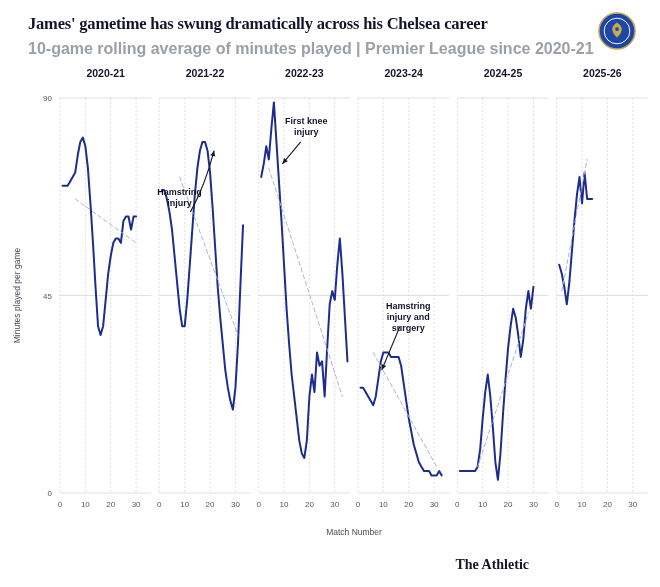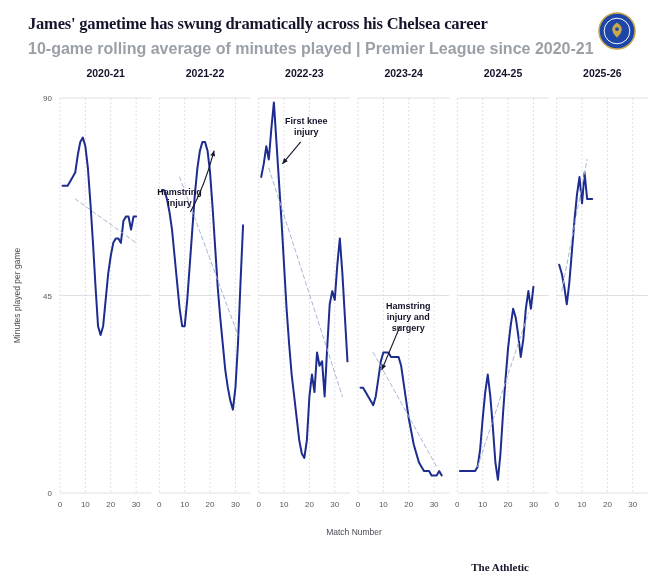--- a/index.html
+++ b/index.html
@@ -88,21 +88,21 @@
   }
   .ylab {
     font-size: 8.5px;
     fill: #4a4a55;
     font-family: "Liberation Sans", sans-serif;
   }
   .footer {
     position: absolute;
     right: 26px;
     bottom: 14px;
-    font-size: 11px;
+    font-size: 14px;
     font-weight: bold;
     color: #14142b;
     font-family: "Liberation Serif", serif;
     text-align: center;
   }
 </style>
 </head>
 <body>
 
 <div class="page">

